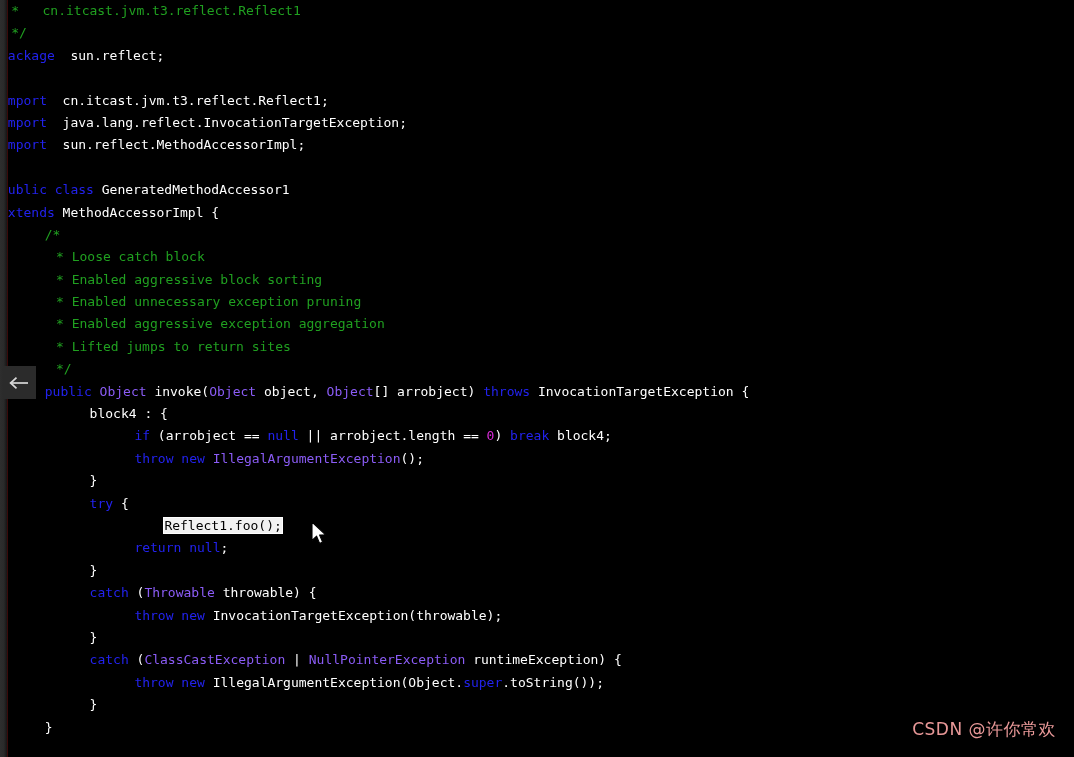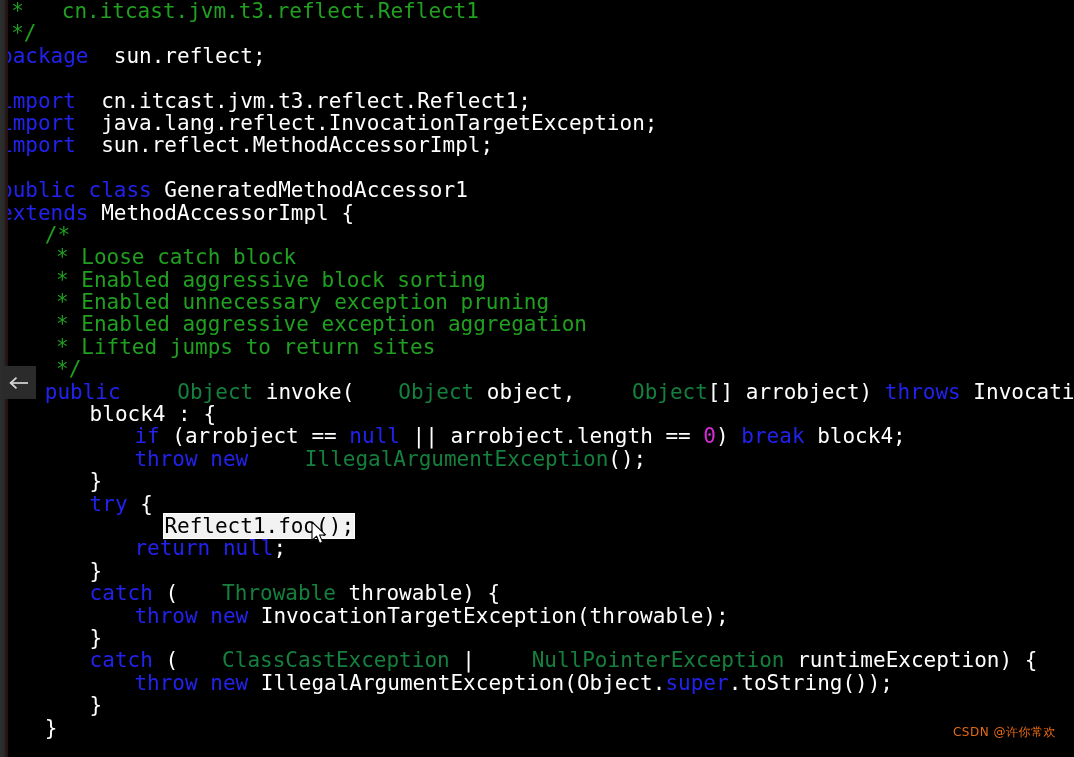--- a/index.html
+++ b/index.html
@@ -17,37 +17,37 @@
   }
   #left-gutter-line{
     position:absolute;left:7px;top:0;width:1px;height:757px;
     background:#3a0a0a;z-index:5;
   }
 
   
   #code{
     position:absolute;left:0;top:0;width:856px;height:757px;
     background:#000;
-    font-size:21px;
+    font-size:13px;
     line-height:22.4px;
     letter-spacing:0px;
     white-space:pre;
     color:#ffffff;
     z-index:2;
   }
   .line{
     height:22.4px;
     padding-left:1px;
     white-space:pre;
   }
 
   
   .kw   {color:#2222ee;}           
   .cmt  {color:#20a020;}           
-  .type {color:#15803d;margin-left:44px;}           
+  .type {color:#8b5cf6;}           
   .num  {color:#d62bd6;}           
   .pln  {color:#ffffff;}
 
   
   .sel{
     background:#f2f2f2;
     color:#000000;
     box-shadow:0 0 0 1px #ffffff;
     margin-left:30px;
   }
@@ -65,23 +65,23 @@
 
   
   #cursor{
     position:absolute;left:311px;top:521px;
     width:18px;height:26px;z-index:30;pointer-events:none;
   }
 
   
   #watermark{
     position:absolute;right:18px;bottom:16px;
-    color:#f97316;
+    color:#fca5a5;
     font-family:"DejaVu Sans","Liberation Sans",sans-serif;
-    font-size:12px;
+    font-size:17px;
     letter-spacing:.5px;
     z-index:15;
     opacity:.92;
     user-select:none;
   }
 </style>
 </head>
 <body>
 
 <div id="left-gutter"></div>

